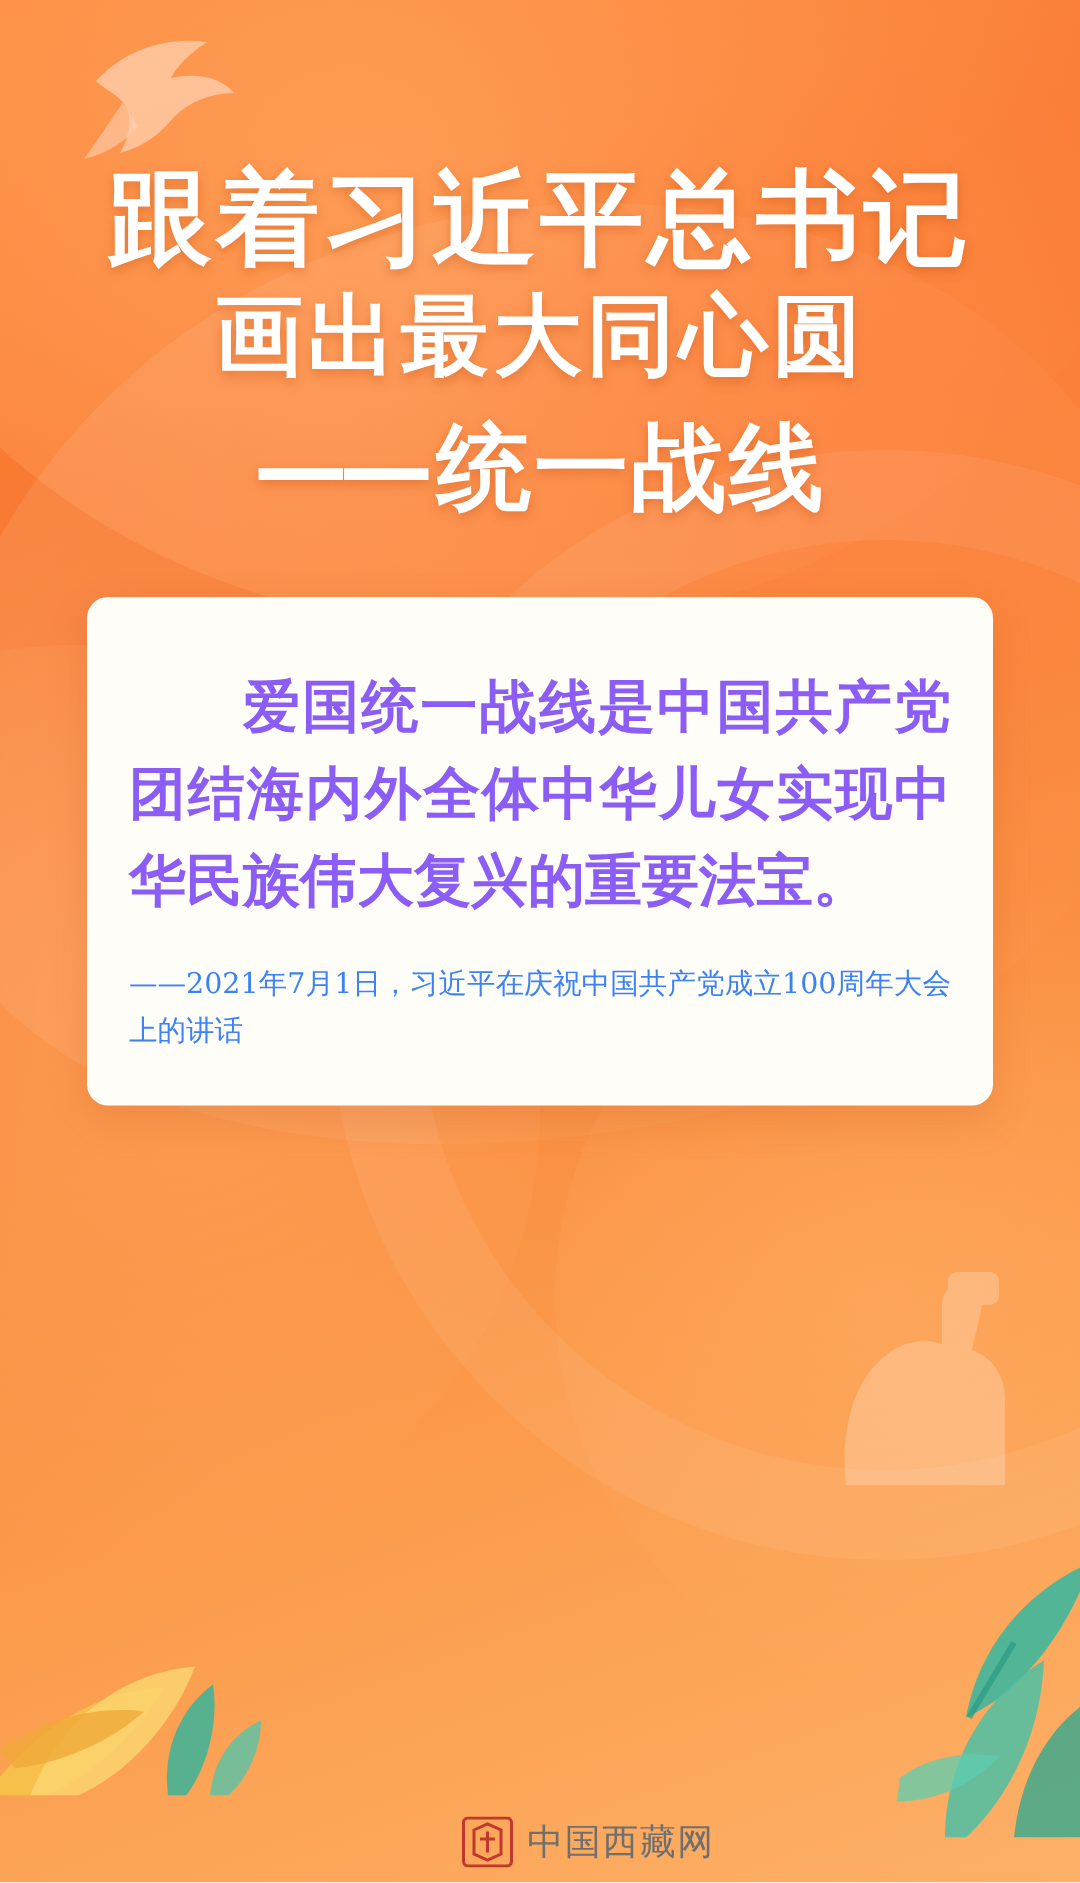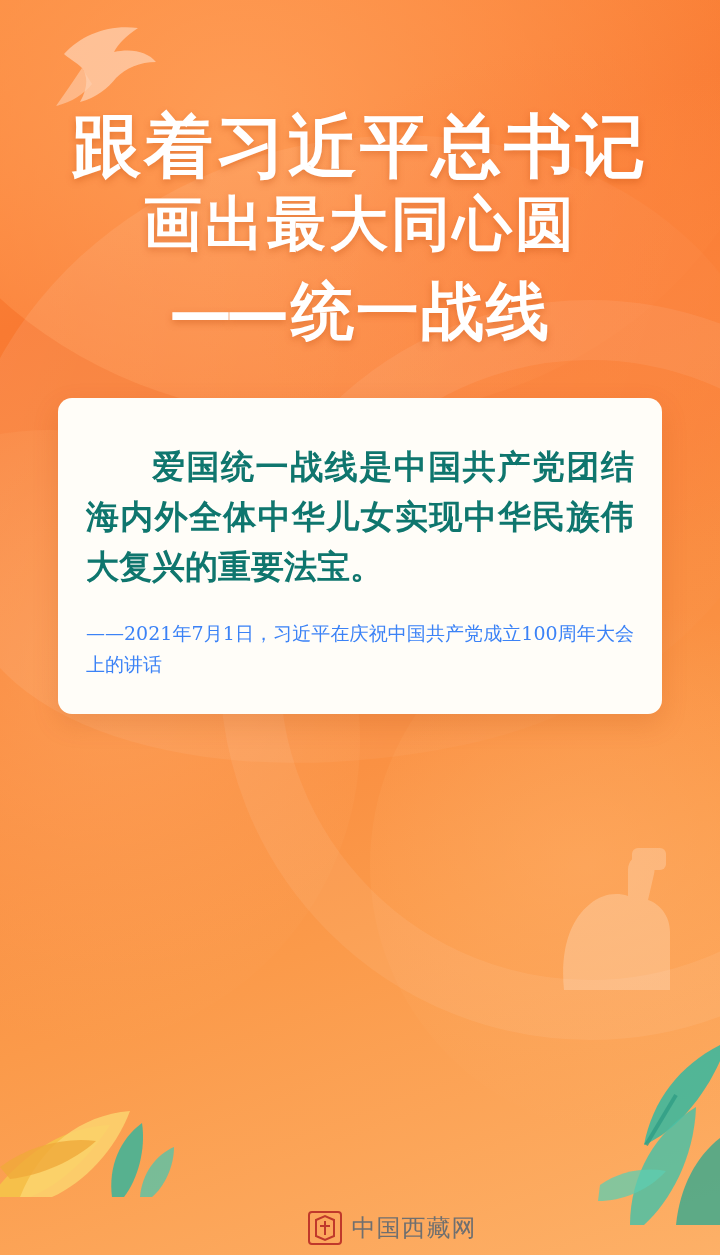--- a/index.html
+++ b/index.html
@@ -110,22 +110,22 @@
     box-sizing: border-box;
     padding: 44px 28px 34px 28px;
     background: #fffdf8;
     border-radius: 14px;
     box-shadow: 0 10px 26px rgba(180,70,15,0.18);
     z-index: 6;
   }
   .para {
     font-family: "DejaVu Serif", "Liberation Serif", serif;
     font-weight: bold;
-    color: #0f766e;
-    font-size: 33px;
+    color: #8b5cf6;
+    font-size: 38px;
     line-height: 1.52;
     text-indent: 2em;
     margin: 0 0 6px 0;
     text-align: justify;
   }
   .source {
     font-family: "DejaVu Serif", "Liberation Serif", serif;
     color: #3b82f6;
     font-size: 19px;
     line-height: 1.62;

